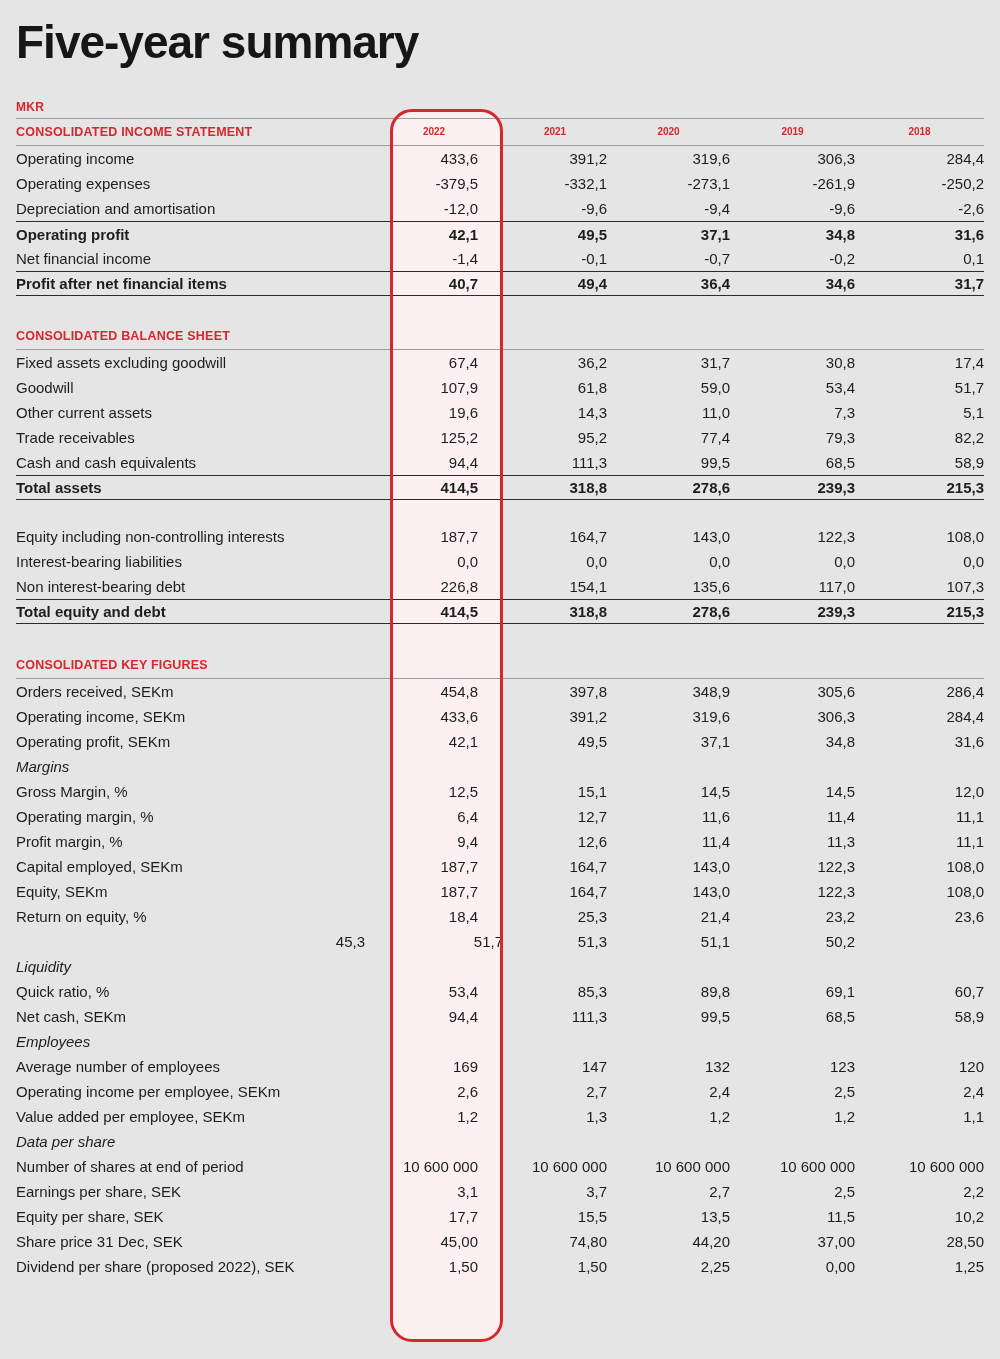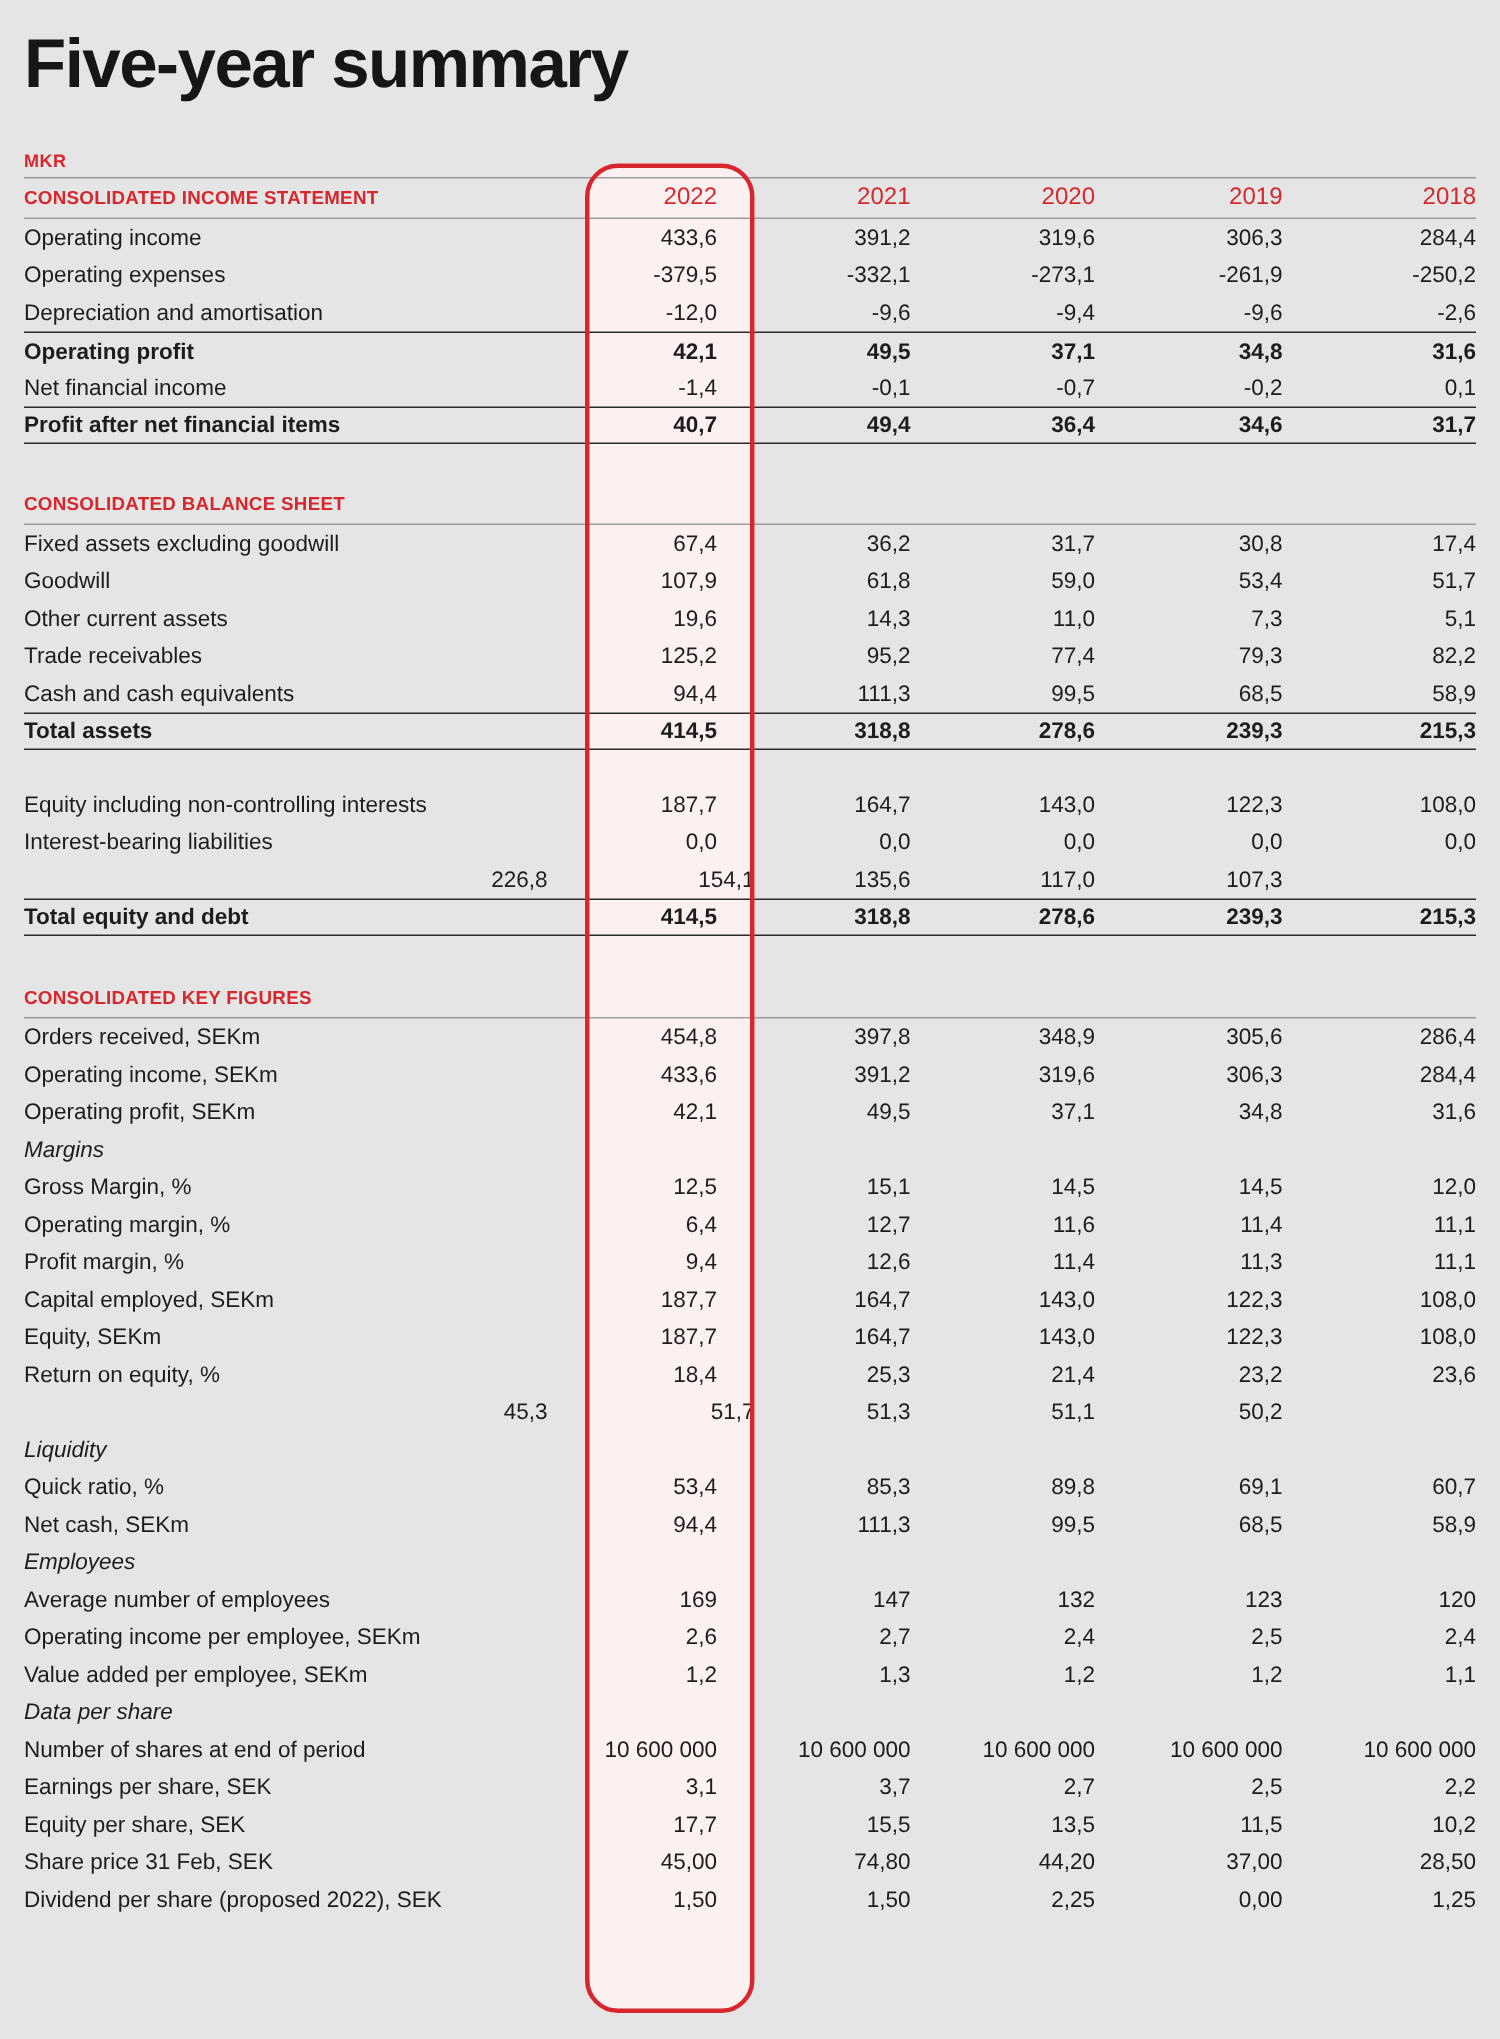--- a/index.html
+++ b/index.html
@@ -70,22 +70,23 @@
   }
   .sec-header.top-gray{border-top:1px solid var(--gray);height:28px;}
   .sec-header .lbl{
     color:var(--red);
     font-weight:700;
     font-size:12.5px;
     letter-spacing:.2px;
   }
   .sec-header .val{
     color:var(--red);
-    font-weight:400;
-    font-size:16px;
+    font-weight:700;
+    font-size:10px;
+    text-align:center;
   }
   .spacer{width:100%;}
 </style>
 </head>
 <body>
 
 <div class="page">
   <h1 class="title">Five-year summary</h1>
   <div class="mkr">MKR</div>
 
@@ -213,20 +214,21 @@
         </div>
         <div class="row">
           <span class="lbl">Interest-bearing liabilities</span>
           <span class="val c0">0,0</span>
           <span class="val c1">0,0</span>
           <span class="val c2">0,0</span>
           <span class="val c3">0,0</span>
           <span class="val c4">0,0</span>
         </div>
         <div class="row">
+          <span class="lbl">Non interest-bearing debt</span>
           <span class="val c0">226,8</span>
           <span class="val c1">154,1</span>
           <span class="val c2">135,6</span>
           <span class="val c3">117,0</span>
           <span class="val c4">107,3</span>
         </div>
         <div class="row bold rt rb">
           <span class="lbl">Total equity and debt</span>
           <span class="val c0">414,5</span>
           <span class="val c1">318,8</span>
@@ -387,21 +389,21 @@
         </div>
         <div class="row">
           <span class="lbl">Equity per share, SEK</span>
           <span class="val c0">17,7</span>
           <span class="val c1">15,5</span>
           <span class="val c2">13,5</span>
           <span class="val c3">11,5</span>
           <span class="val c4">10,2</span>
         </div>
         <div class="row">
-          <span class="lbl">Share price 31 Feb, SEK</span>
+          <span class="lbl">Share price 31 Dec, SEK</span>
           <span class="val c0">45,00</span>
           <span class="val c1">74,80</span>
           <span class="val c2">44,20</span>
           <span class="val c3">37,00</span>
           <span class="val c4">28,50</span>
         </div>
         <div class="row">
           <span class="lbl">Dividend per share (proposed 2022), SEK</span>
           <span class="val c0">1,50</span>
           <span class="val c1">1,50</span>

